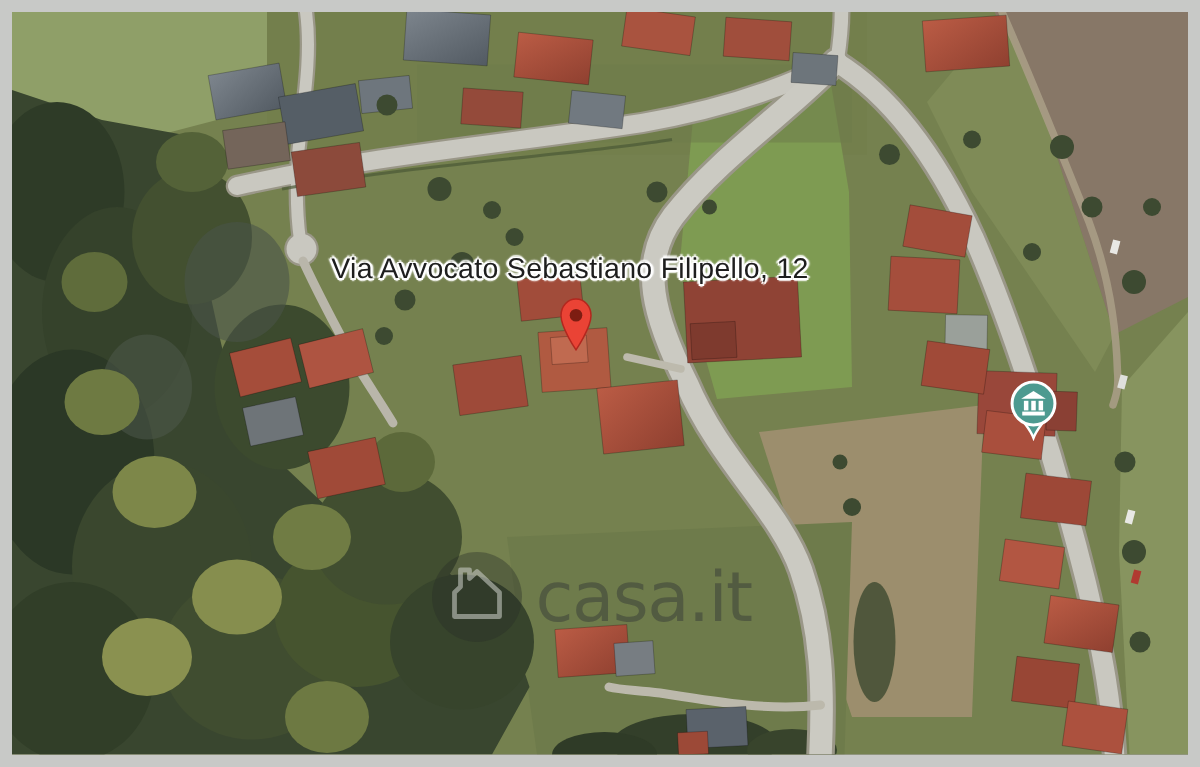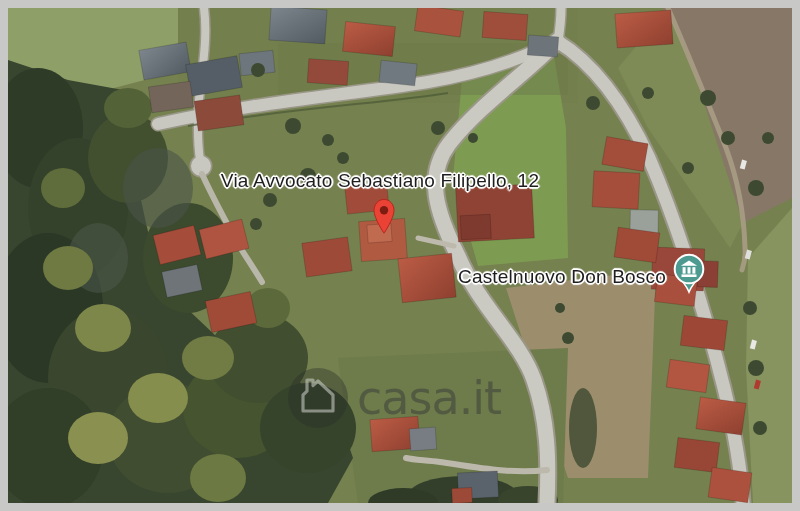--- a/index.html
+++ b/index.html
@@ -210,21 +210,20 @@
     </svg>
 
     <div class="map-label addr">Via Avvocato Sebastiano Filipello, 12</div>
 
     <svg class="dest-pin" viewBox="0 0 24 36">
       <path d="M12,35.2 C12,35.2 2,20.6 2,12.4 C2,6.1 6.5,1.4 12,1.4 C17.5,1.4 22,6.1 22,12.4 C22,20.6 12,35.2 12,35.2 Z" fill="#ea4335" stroke="#b3271e" stroke-width="1"></path>
       <circle cx="12" cy="12.2" r="4.2" fill="#7d1d12"></circle>
     </svg>
 
     <div class="map-label poi">
-      <div>Castelnuovo Don Bosco</div>
     </div>
 
     <svg class="poi-pin" viewBox="0 0 34 42">
       <path d="M17,40 C14.5,33.5 10.5,30.5 8.5,26 L25.5,26 C23.5,30.5 19.5,33.5 17,40 Z" fill="#4d9a90" stroke="#ffffff" stroke-width="1.6"></path>
       <circle cx="17" cy="17" r="14.3" fill="#4d9a90" stroke="#ffffff" stroke-width="2"></circle>
       <g fill="#ffffff">
         <polygon points="17,8.6 8.8,13.8 25.2,13.8"></polygon>
         <rect x="9.5" y="22.4" width="15" height="2.6"></rect>
         <rect x="10.6" y="15.2" width="3" height="6.4"></rect>
         <rect x="15.5" y="15.2" width="3" height="6.4"></rect>

